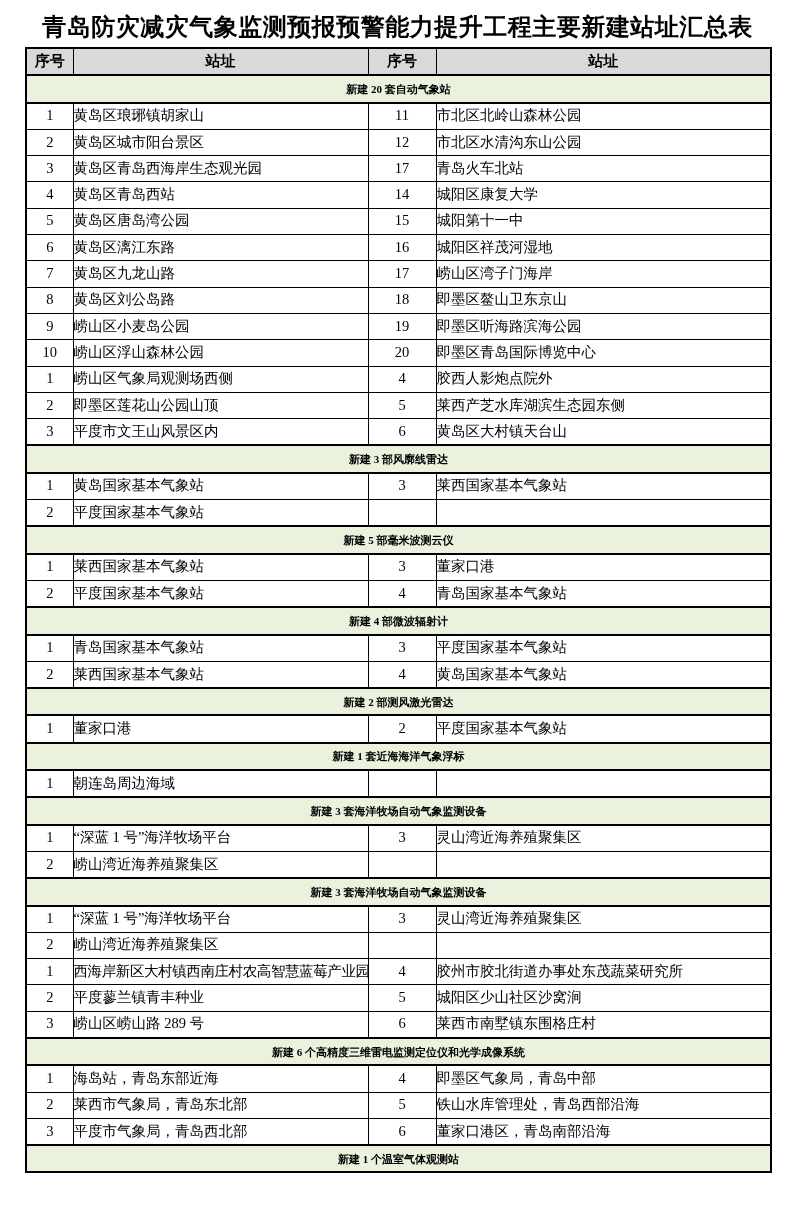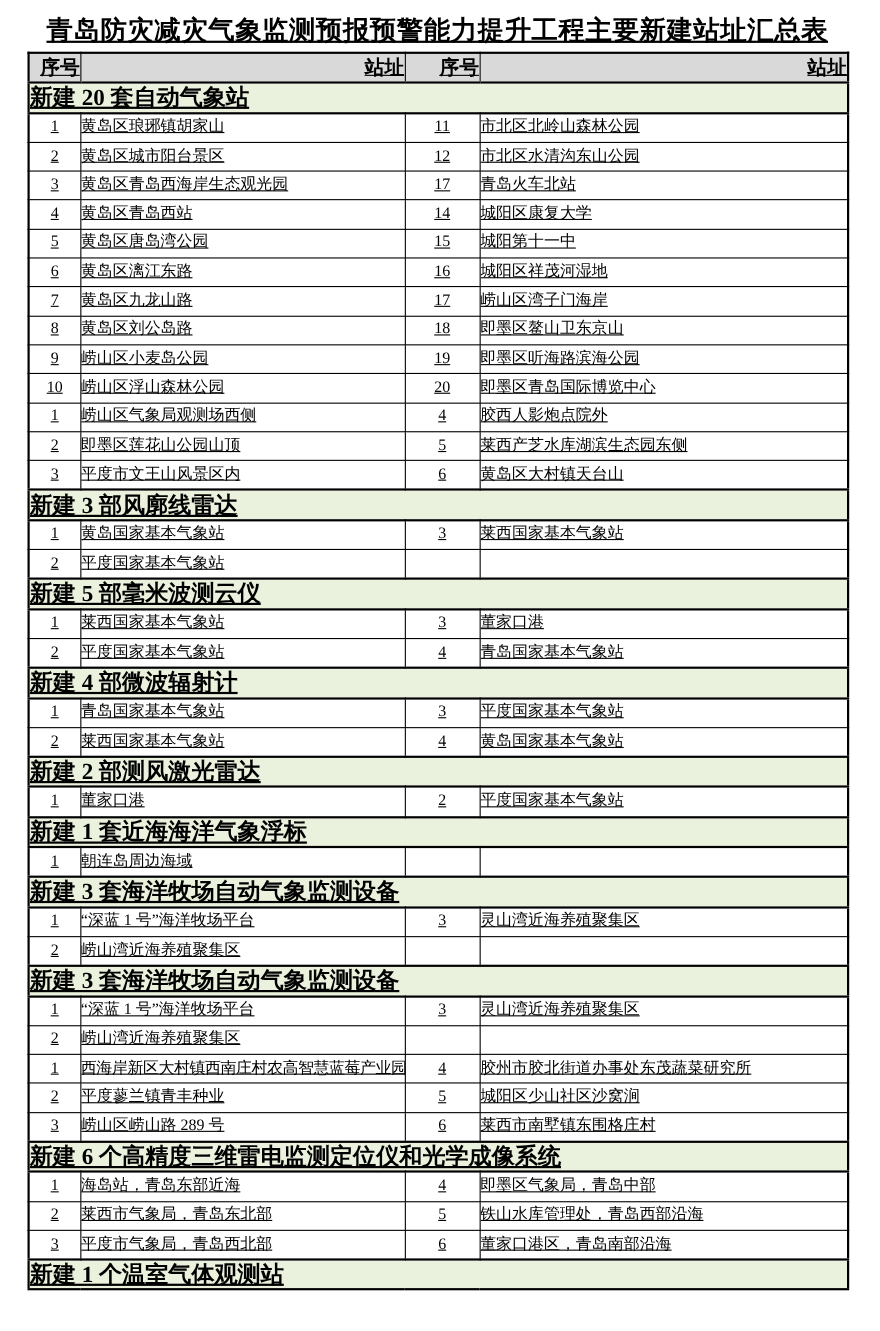--- a/index.html
+++ b/index.html
@@ -8,21 +8,20 @@
     background: #ffffff;
     width: 800px;
     height: 1210px;
     font-family: "Liberation Serif", "DejaVu Serif", serif;
     color: #000;
   }
   .page {
     width: 800px;
     height: 1182px;
     overflow: hidden;
-    text-decoration: underline;
   }
   .doc-title {
     width: 745px;
     margin: 0 0 0 25px;
     padding-top: 11px;
     height: 36px;
     text-align: center;
     font-size: 24px;
     font-weight: bold;
     letter-spacing: 0.5px;
@@ -46,29 +45,30 @@
   }
   td.num {
     text-align: center;
   }
   td.addr {
     text-align: left;
     padding-left: 13px;
   }
   tr.colhead td {
     background: var(--header-bg, #d9d9d9);
-    text-align: right;
+    text-align: center;
     font-weight: bold;
-    font-size: 18px;
+    font-size: 15px;
     border-bottom: 2px solid var(--border, #000);
   }
   tr.section-row td {
     background: var(--section-bg, #eaf1dd);
+    text-align: center;
     font-weight: bold;
-    font-size: 21px;
+    font-size: 11px;
     border-top: 2px solid var(--border, #000);
     border-bottom: 2px solid var(--border, #000);
   }
   td.tight {
     font-size: 13px;
     letter-spacing: -0.4px;
     padding-left: 9px;
     text-align: center;
   }
 </style>

